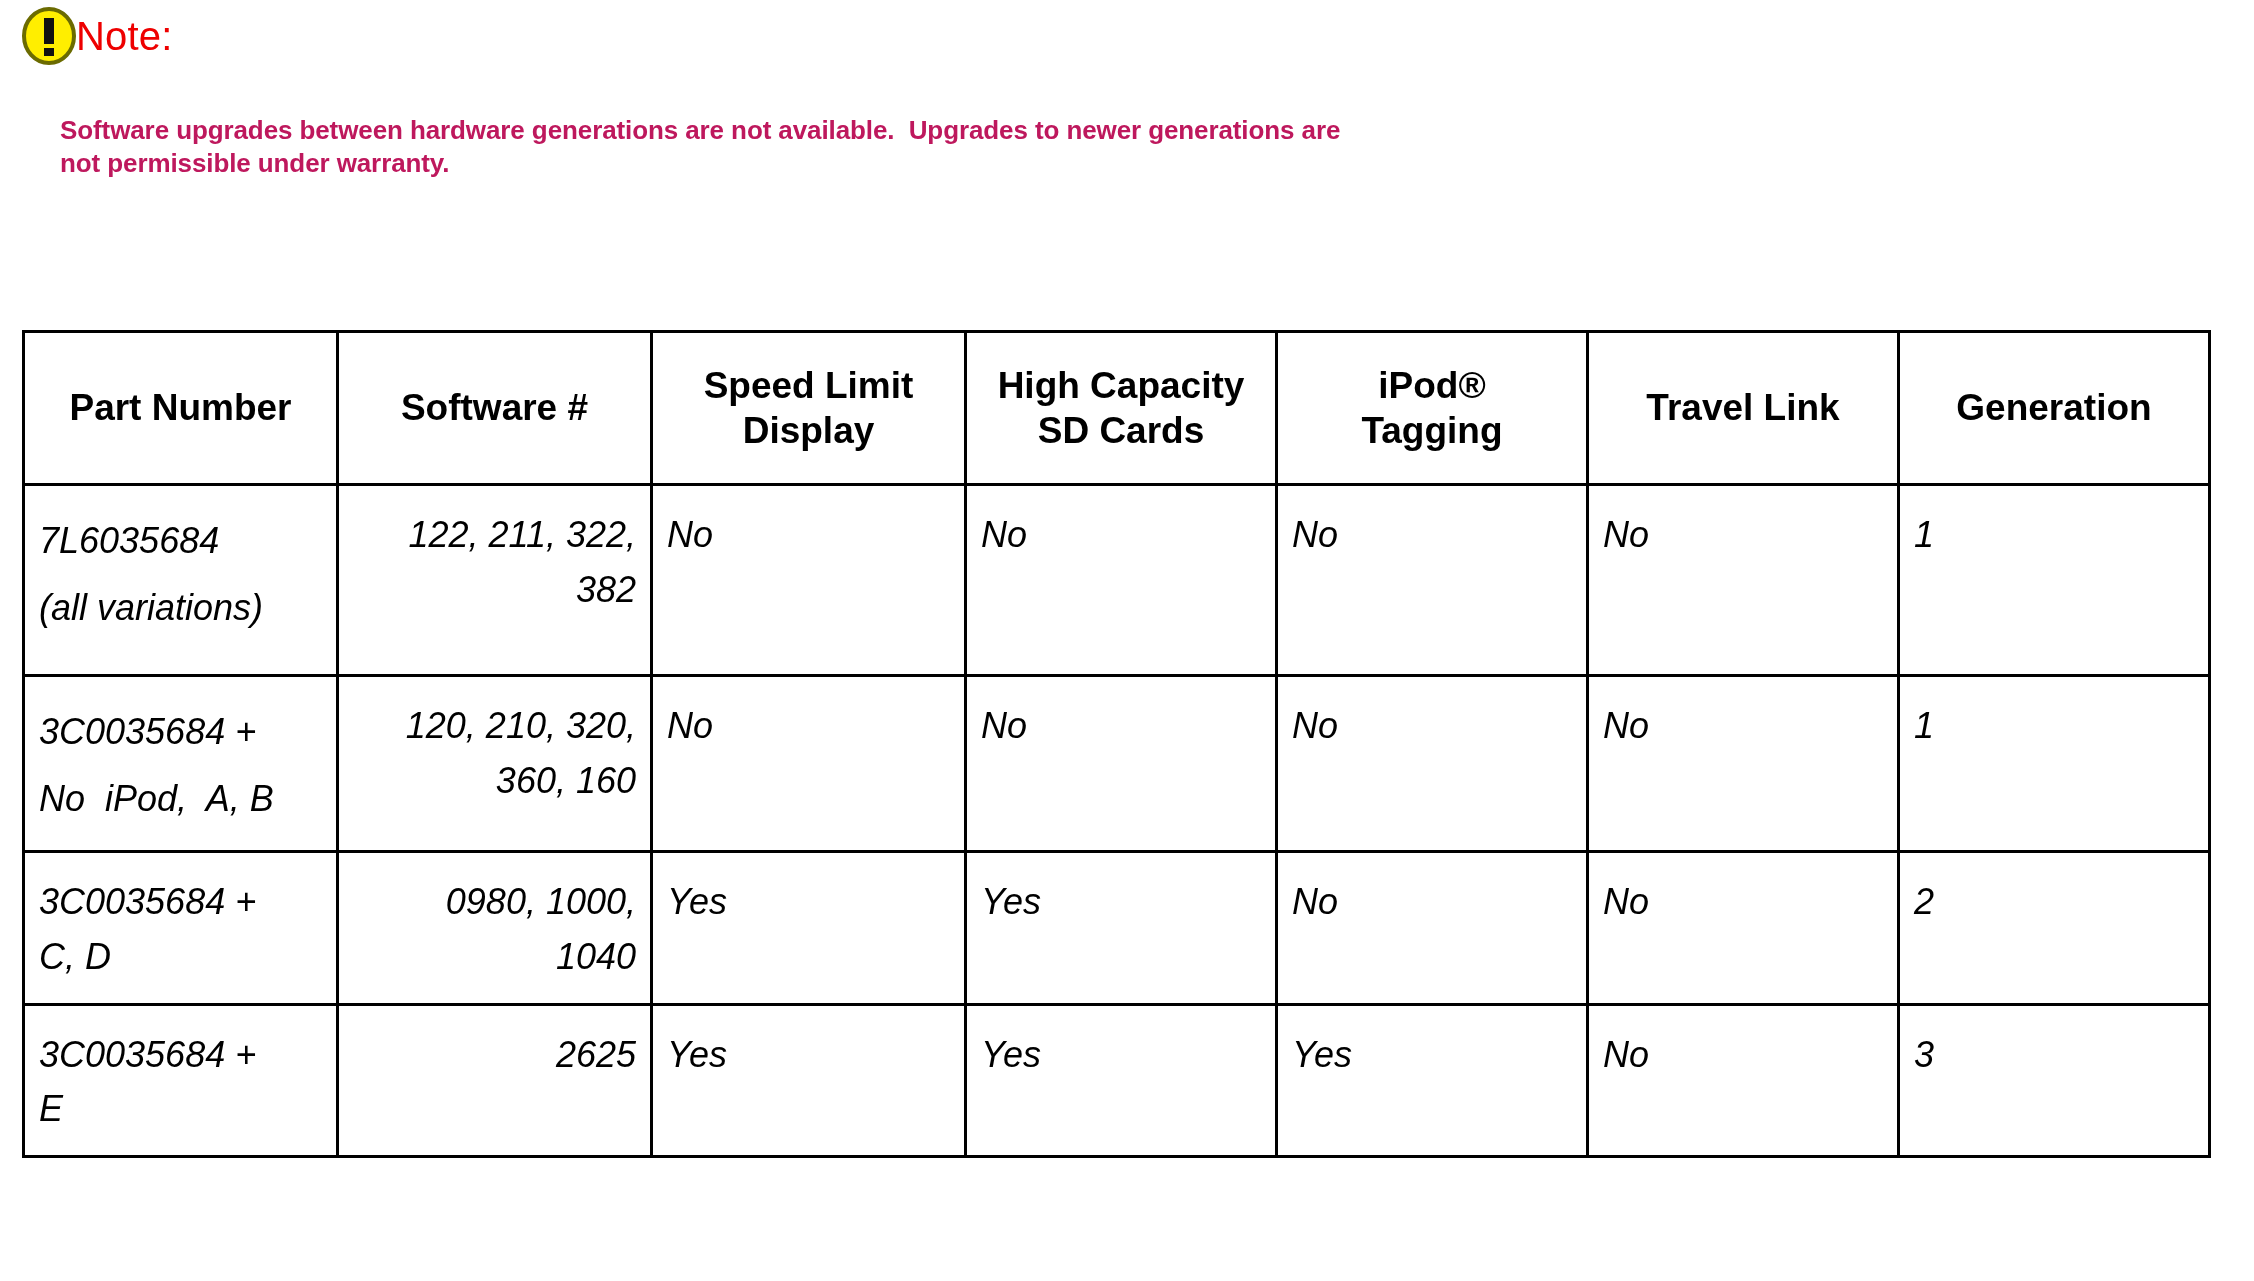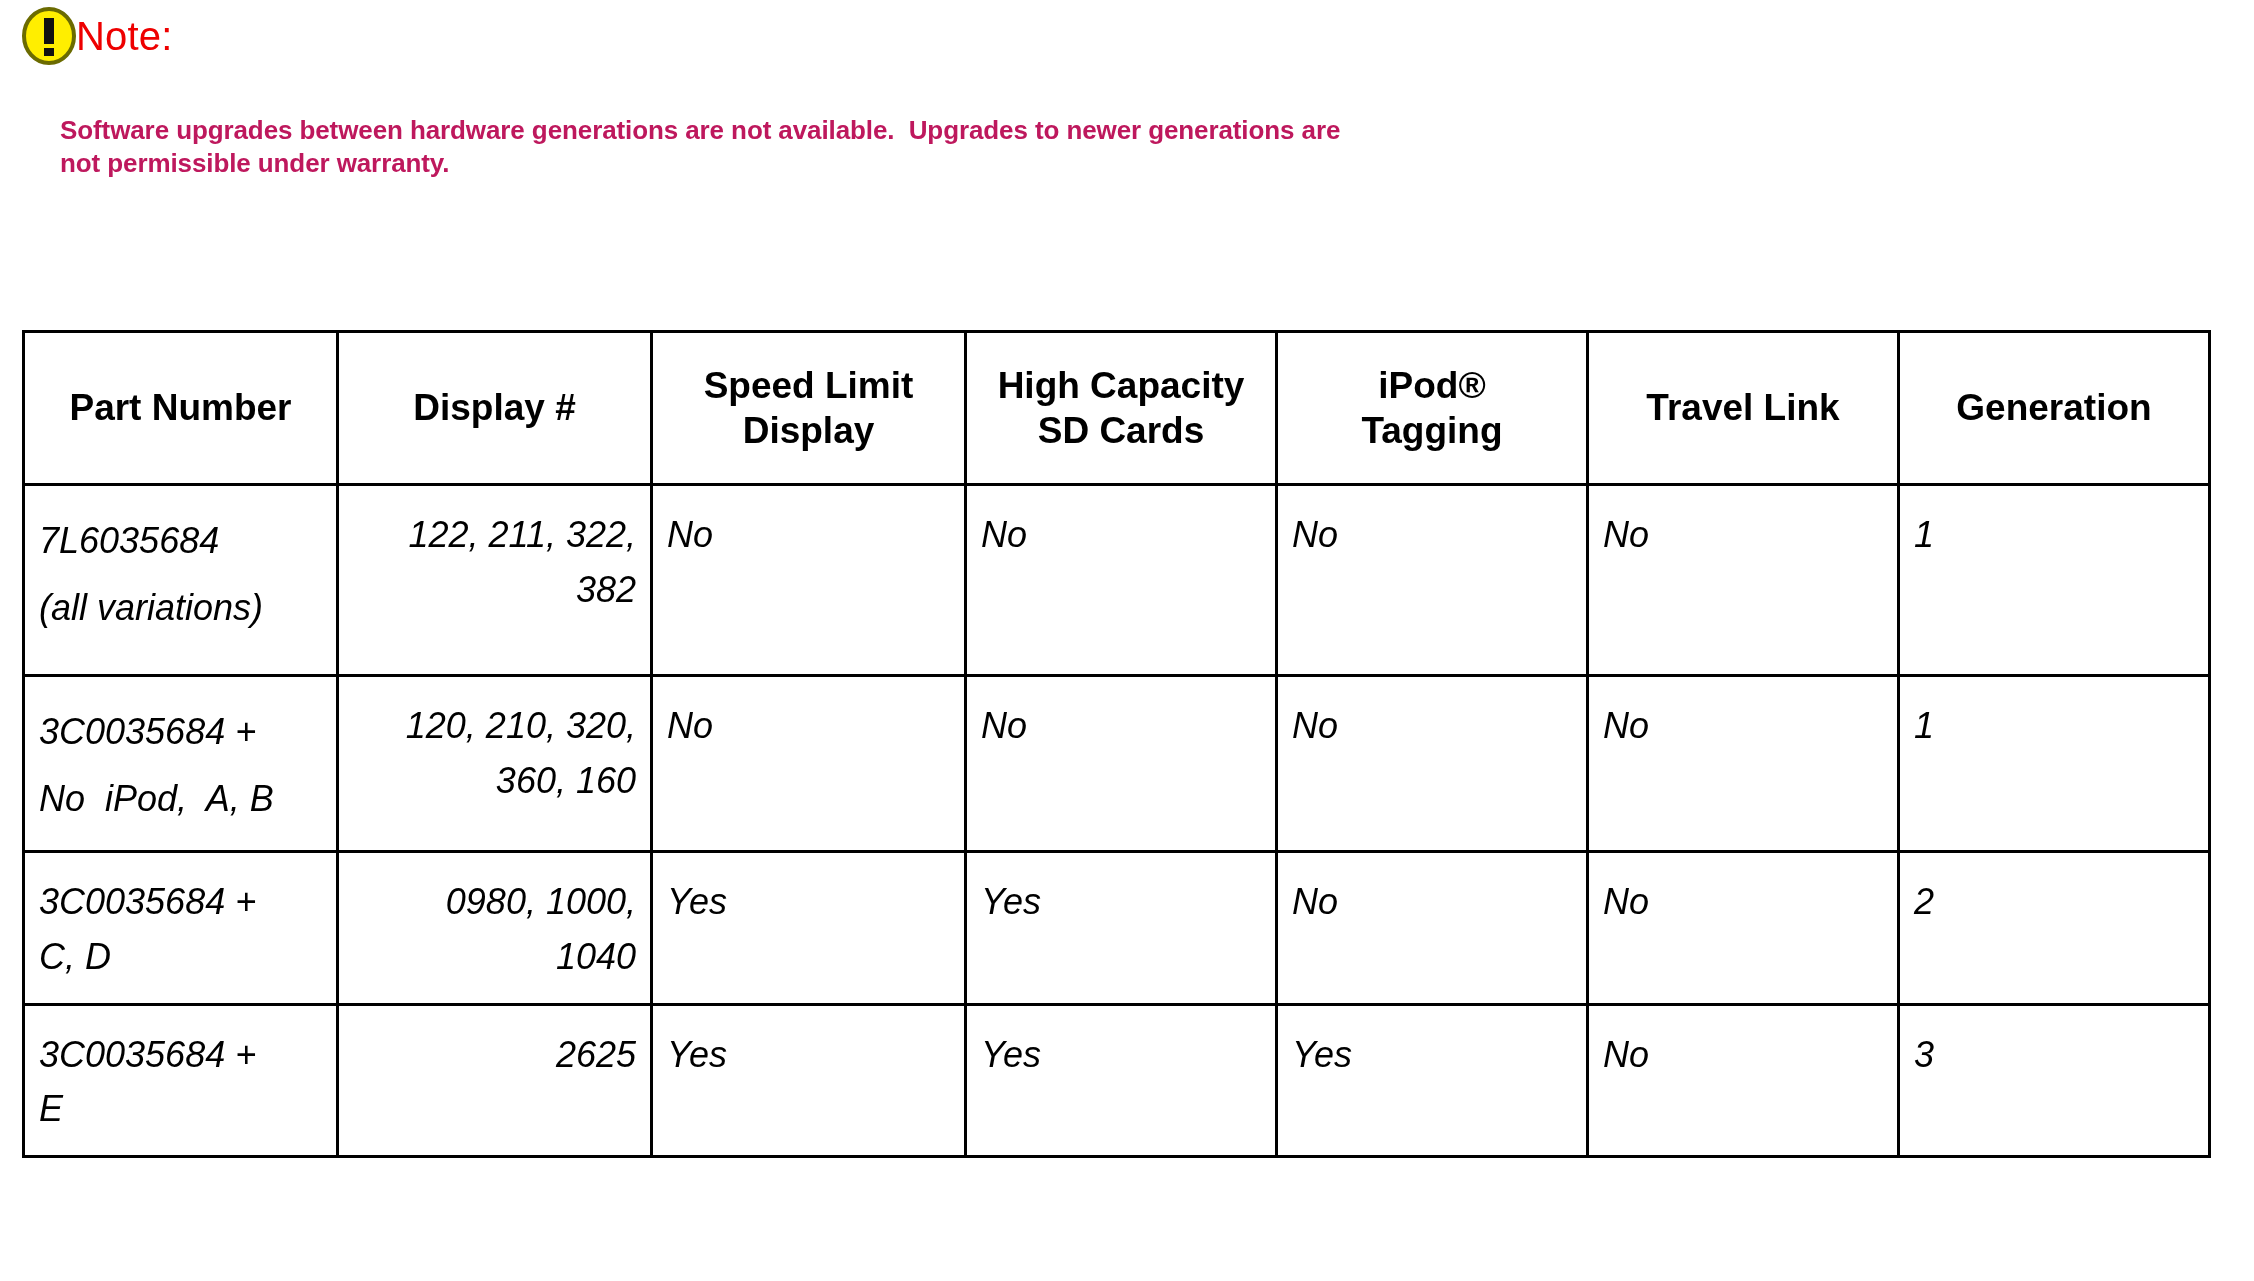--- a/index.html
+++ b/index.html
@@ -138,21 +138,21 @@
       <col style="width:314px">
       <col style="width:314px">
       <col style="width:311px">
       <col style="width:311px">
       <col style="width:311px">
       <col style="width:311px">
     </colgroup>
     <thead>
       <tr>
         <th>Part Number</th>
-        <th>Display #</th>
+        <th>Software #</th>
         <th style="white-space:pre-line">Speed Limit
 Display</th>
         <th style="white-space:pre-line">High Capacity
 SD Cards</th>
         <th style="white-space:pre-line">iPod®
 Tagging</th>
         <th>Travel Link</th>
         <th>Generation</th>
       </tr>
     </thead>

